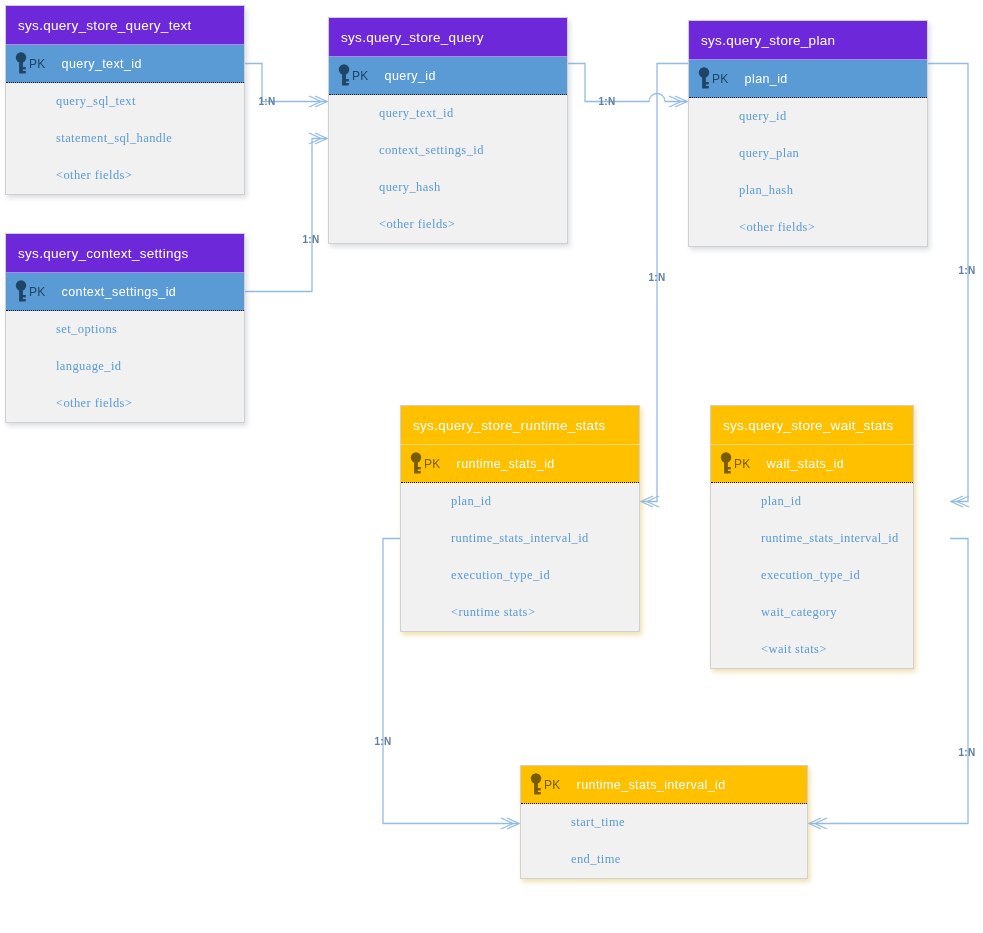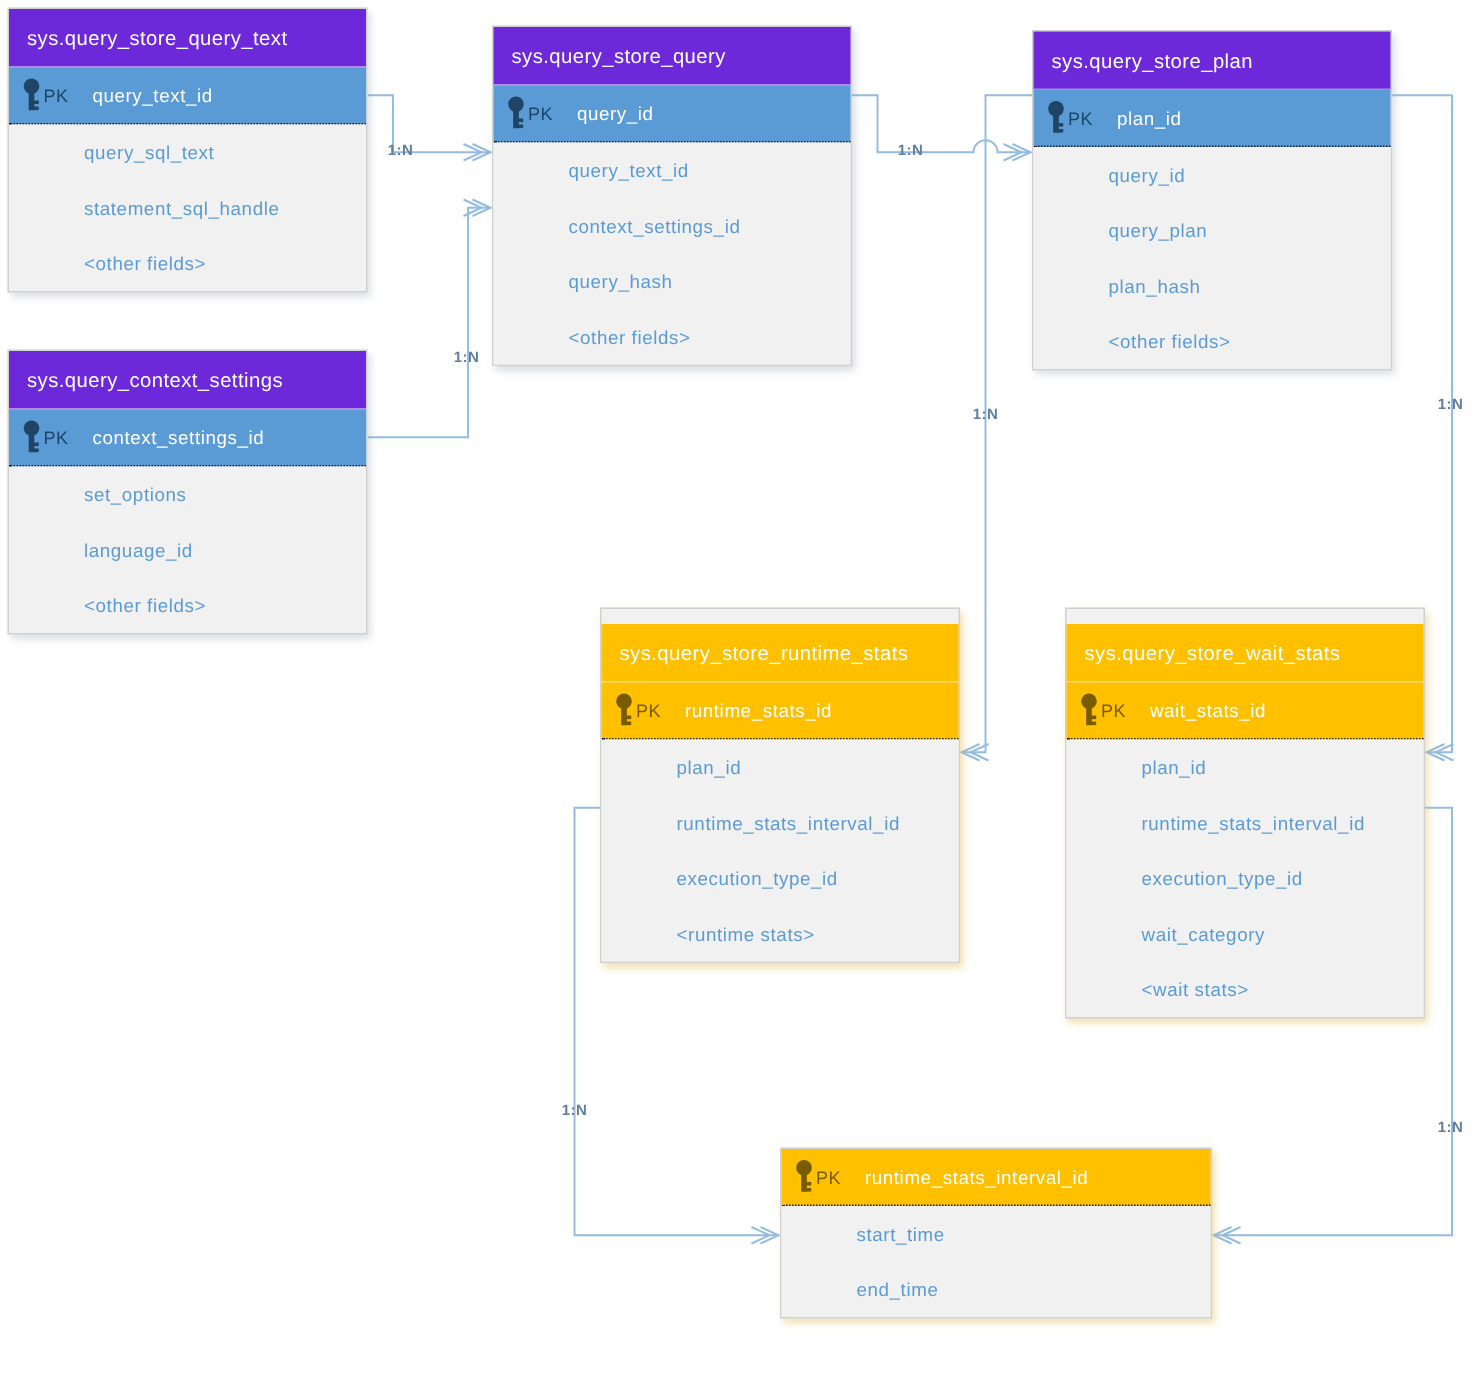--- a/index.html
+++ b/index.html
@@ -24,21 +24,21 @@
     height:39px;
     display:flex;align-items:center;
     padding-left:12px;
     color:#ffffff;
     font-size:13.5px;
     letter-spacing:0.3px;
     box-sizing:border-box;
     border-bottom:1px solid rgba(255,255,255,0.45);
   }
   .blue .ent-header{background:#6d28d9;}
-  .orange .ent-header{background:#ffc000;margin-top:10px;}
+  .orange .ent-header{background:#ffc000;}
   .pk-row{
     height:38px;
     display:flex;align-items:center;
     box-sizing:border-box;
     border-bottom:1.5px dotted #1a1a1a;
   }
   .blue .pk-row{background:#5b9bd5;}
   .orange .pk-row{background:#ffc000;}
   .pk-key{width:14px;height:23px;margin-left:8px;flex:0 0 auto;}
   .blue .pk-key{color:#1f4566;}
@@ -54,20 +54,21 @@
     margin-left:16px;
   }
   .field-row{
     height:37px;
     display:flex;align-items:center;
     padding-left:50px;
     box-sizing:border-box;
     color:#5b9bd5;
     font-size:12.5px;letter-spacing:0.4px;
     background:#f1f1f1;
+    font-family:Liberation Serif, serif;
   }
   .card-label{
     position:absolute;z-index:3;
     transform:translate(-50%,-50%);
     font-size:10px;
     color:#5f7f9e;
     letter-spacing:0.3px;
     white-space:nowrap;
     font-weight:bold;
   }
@@ -169,21 +170,21 @@
             <rect x="8.4" y="19" width="3.4" height="2.4" fill="currentColor"></rect>
           </svg></span>
         <span class="pk-tag">PK</span>
         <span class="pk-name">runtime_stats_id</span>
       </div>
       <div class="field-row">plan_id</div>
       <div class="field-row">runtime_stats_interval_id</div>
       <div class="field-row">execution_type_id</div>
       <div class="field-row">&lt;runtime stats&gt;</div>
     </div>
-    <div class="entity orange" style="left: 710px; top: 405px; width: 240px;">
+    <div class="entity orange" style="left: 710px; top: 405px; width: 204px;">
       <div class="ent-header">sys.query_store_wait_stats</div>
       <div class="pk-row">
         <span class="pk-key"><svg viewBox="0 0 14 23" width="14" height="23">
             <circle cx="7" cy="5.5" r="5.2" fill="currentColor"></circle>
             <rect x="5.1" y="9" width="3.8" height="12.5" fill="currentColor"></rect>
             <rect x="8.4" y="15" width="3.4" height="2.4" fill="currentColor"></rect>
             <rect x="8.4" y="19" width="3.4" height="2.4" fill="currentColor"></rect>
           </svg></span>
         <span class="pk-tag">PK</span>
         <span class="pk-name">wait_stats_id</span>

